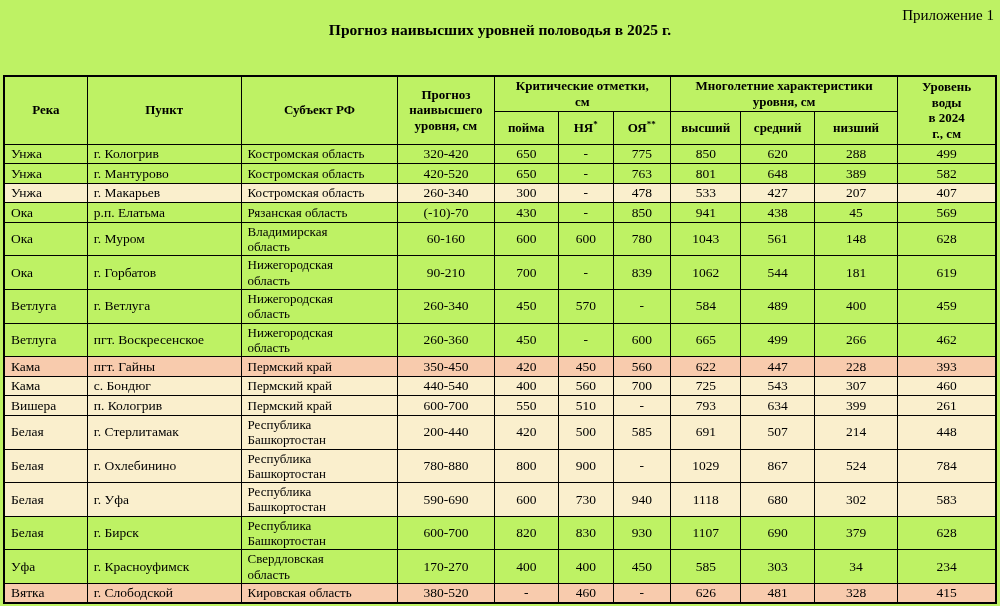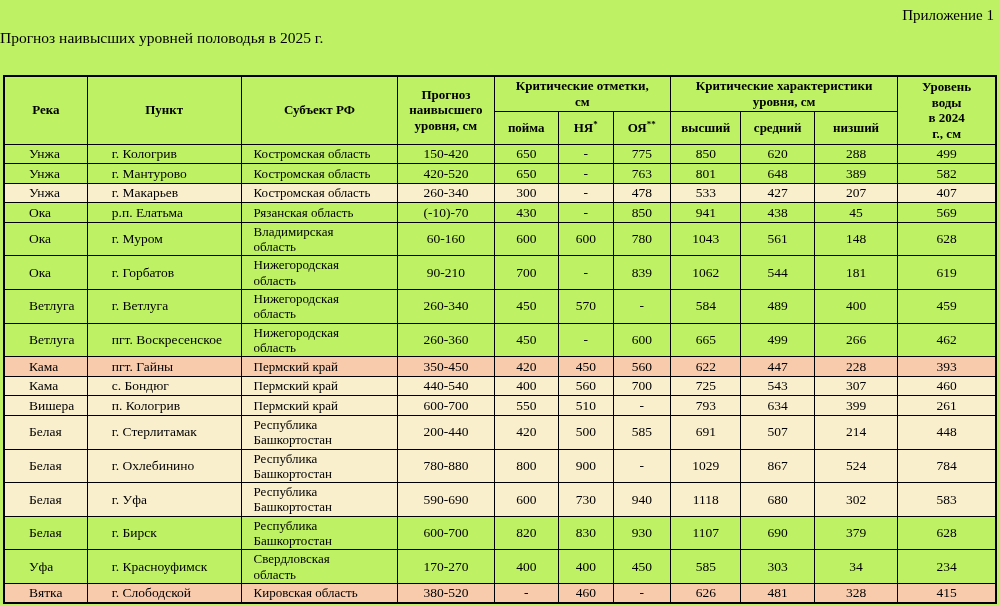--- a/index.html
+++ b/index.html
@@ -14,24 +14,25 @@
     overflow: hidden;
   }
   .annex {
     position: absolute;
     top: 7px;
     right: 6px;
     font-size: 15px;
   }
   .doc-title {
     position: absolute;
-    top: 29px;
+    top: 21px;
     left: 0;
     width: 100%;
-    font-weight: normal;
+    text-align: center;
+    font-weight: bold;
     font-size: 15.5px;
   }
   table.forecast {
     position: absolute;
     top: 75px;
     left: 3px;
     width: 994px;
     border-collapse: collapse;
     table-layout: fixed;
     border: 2px solid #000;
@@ -49,22 +50,22 @@
     padding: 1px 2px;
   }
   th sup { font-size: 9px; }
   tbody tr { height: 19.5px; }
   td {
     font-size: 13.5px;
     vertical-align: middle;
     line-height: 1.18;
     padding: 1px 3px;
   }
-  td.txt { text-align: left; padding-left: 24px; }
-  td.subject { font-size: 13px; white-space: pre-line; padding-left: 12px; }
+  td.txt { text-align: left; padding-left: 6px; }
+  td.subject { font-size: 13px; white-space: pre-line; padding-left: 6px; }
   td.num { text-align: center; }
   tr.yellow { background-color: var(--hl-yellow, #FAEFCD); }
   tr.orange { background-color: var(--hl-orange, #F8CBAD); }
 </style>
 </head>
 <body>
 
 <div class="page">
 
   <div class="annex">Приложение 1</div>
@@ -88,42 +89,42 @@
     <thead>
       <tr class="group-row">
         <th rowspan="2">Река</th>
         <th rowspan="2">Пункт</th>
         <th rowspan="2">Субъект РФ</th>
         <th rowspan="2">Прогноз
 наивысшего
 уровня, см</th>
         <th colspan="3">Критические отметки,
 см</th>
-        <th colspan="3">Критические характеристики
+        <th colspan="3">Многолетние характеристики
 уровня, см</th>
         <th rowspan="2">Уровень
 воды
 в 2024
 г., см</th>
       </tr>
       <tr class="sub-row">
         <th>пойма</th>
         <th><span>НЯ</span><sup>*</sup></th>
         <th><span>ОЯ</span><sup>**</sup></th>
         <th>высший</th>
         <th>средний</th>
         <th>низший</th>
       </tr>
     </thead>
     <tbody id="tbody">
         <tr>
     <td class="txt">Унжа</td>
     <td class="txt">г. Кологрив</td>
     <td class="subject txt">Костромская область</td>
-    <td class="num">150-420</td>
+    <td class="num">320-420</td>
     <td class="num">650</td>
     <td class="num">-</td>
     <td class="num">775</td>
     <td class="num">850</td>
     <td class="num">620</td>
     <td class="num">288</td>
     <td class="num">499</td>
   </tr>
         <tr>
     <td class="txt">Унжа</td>

